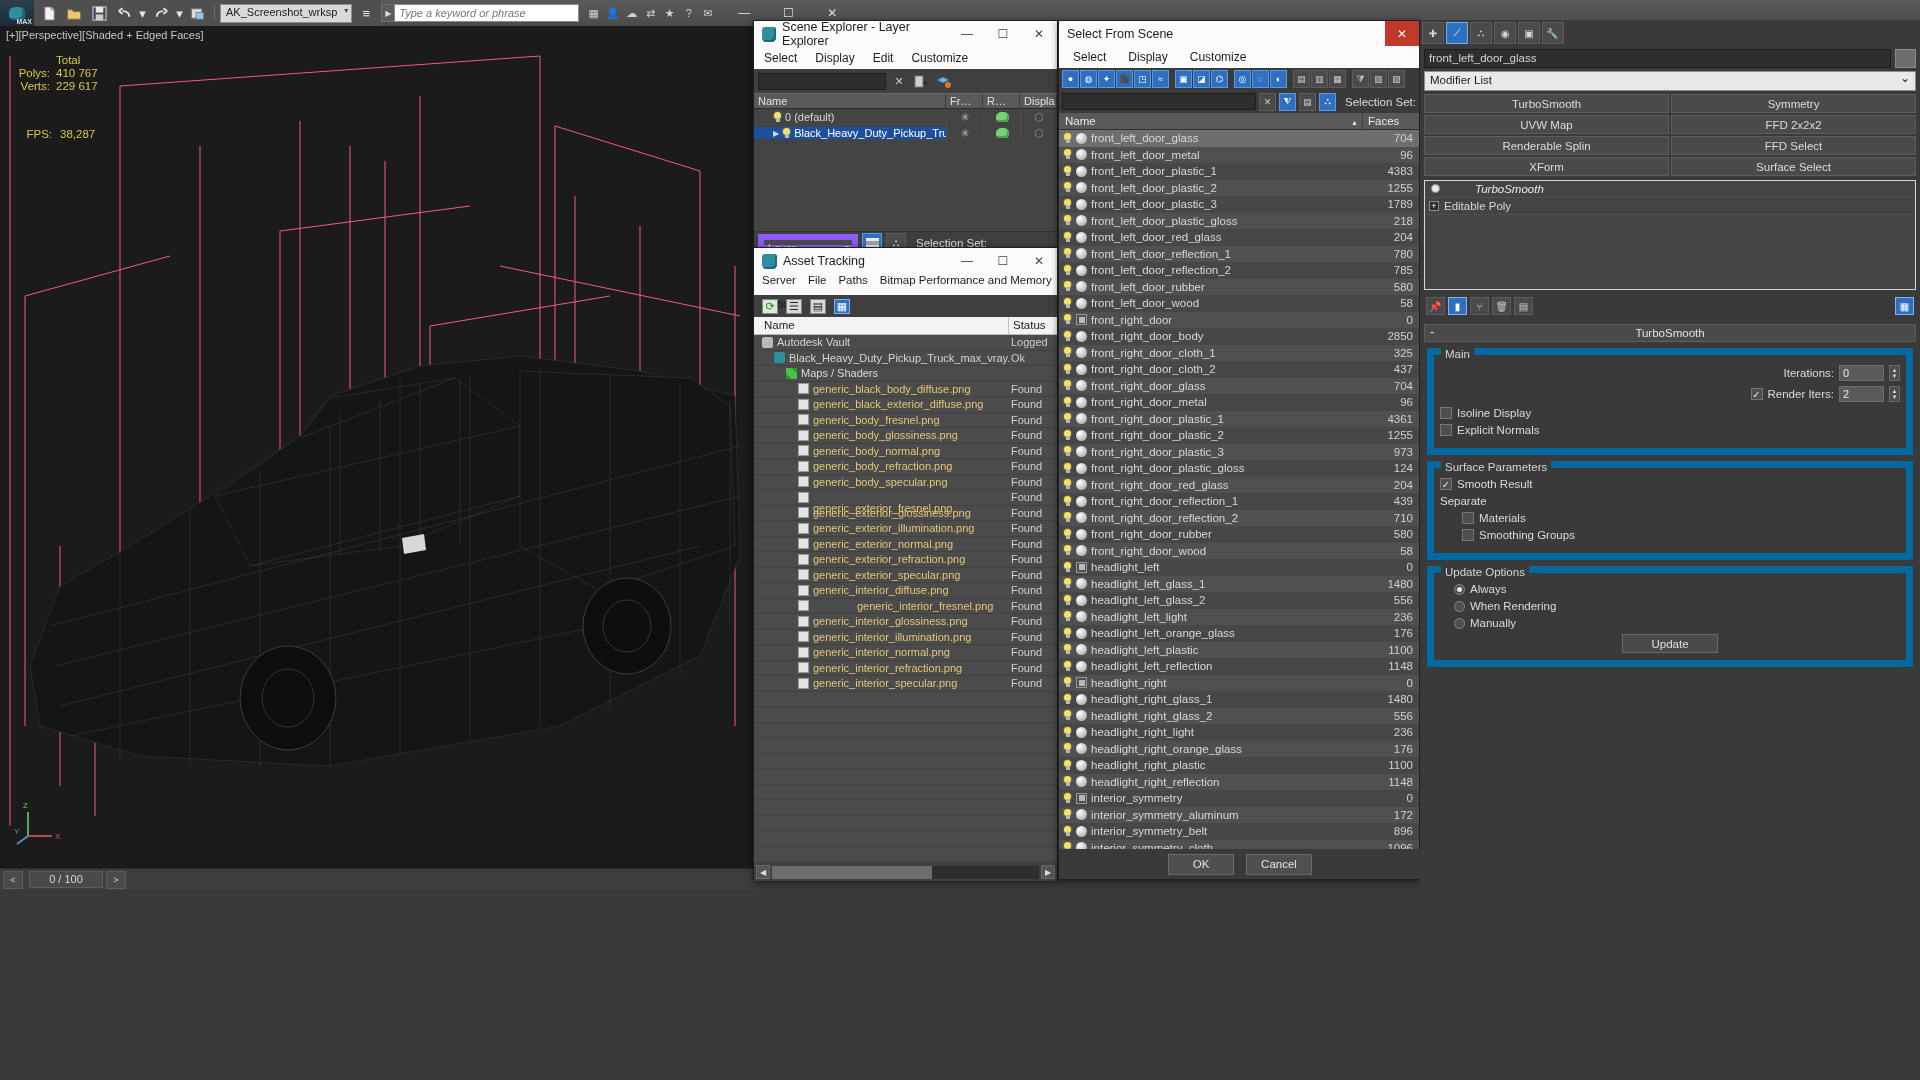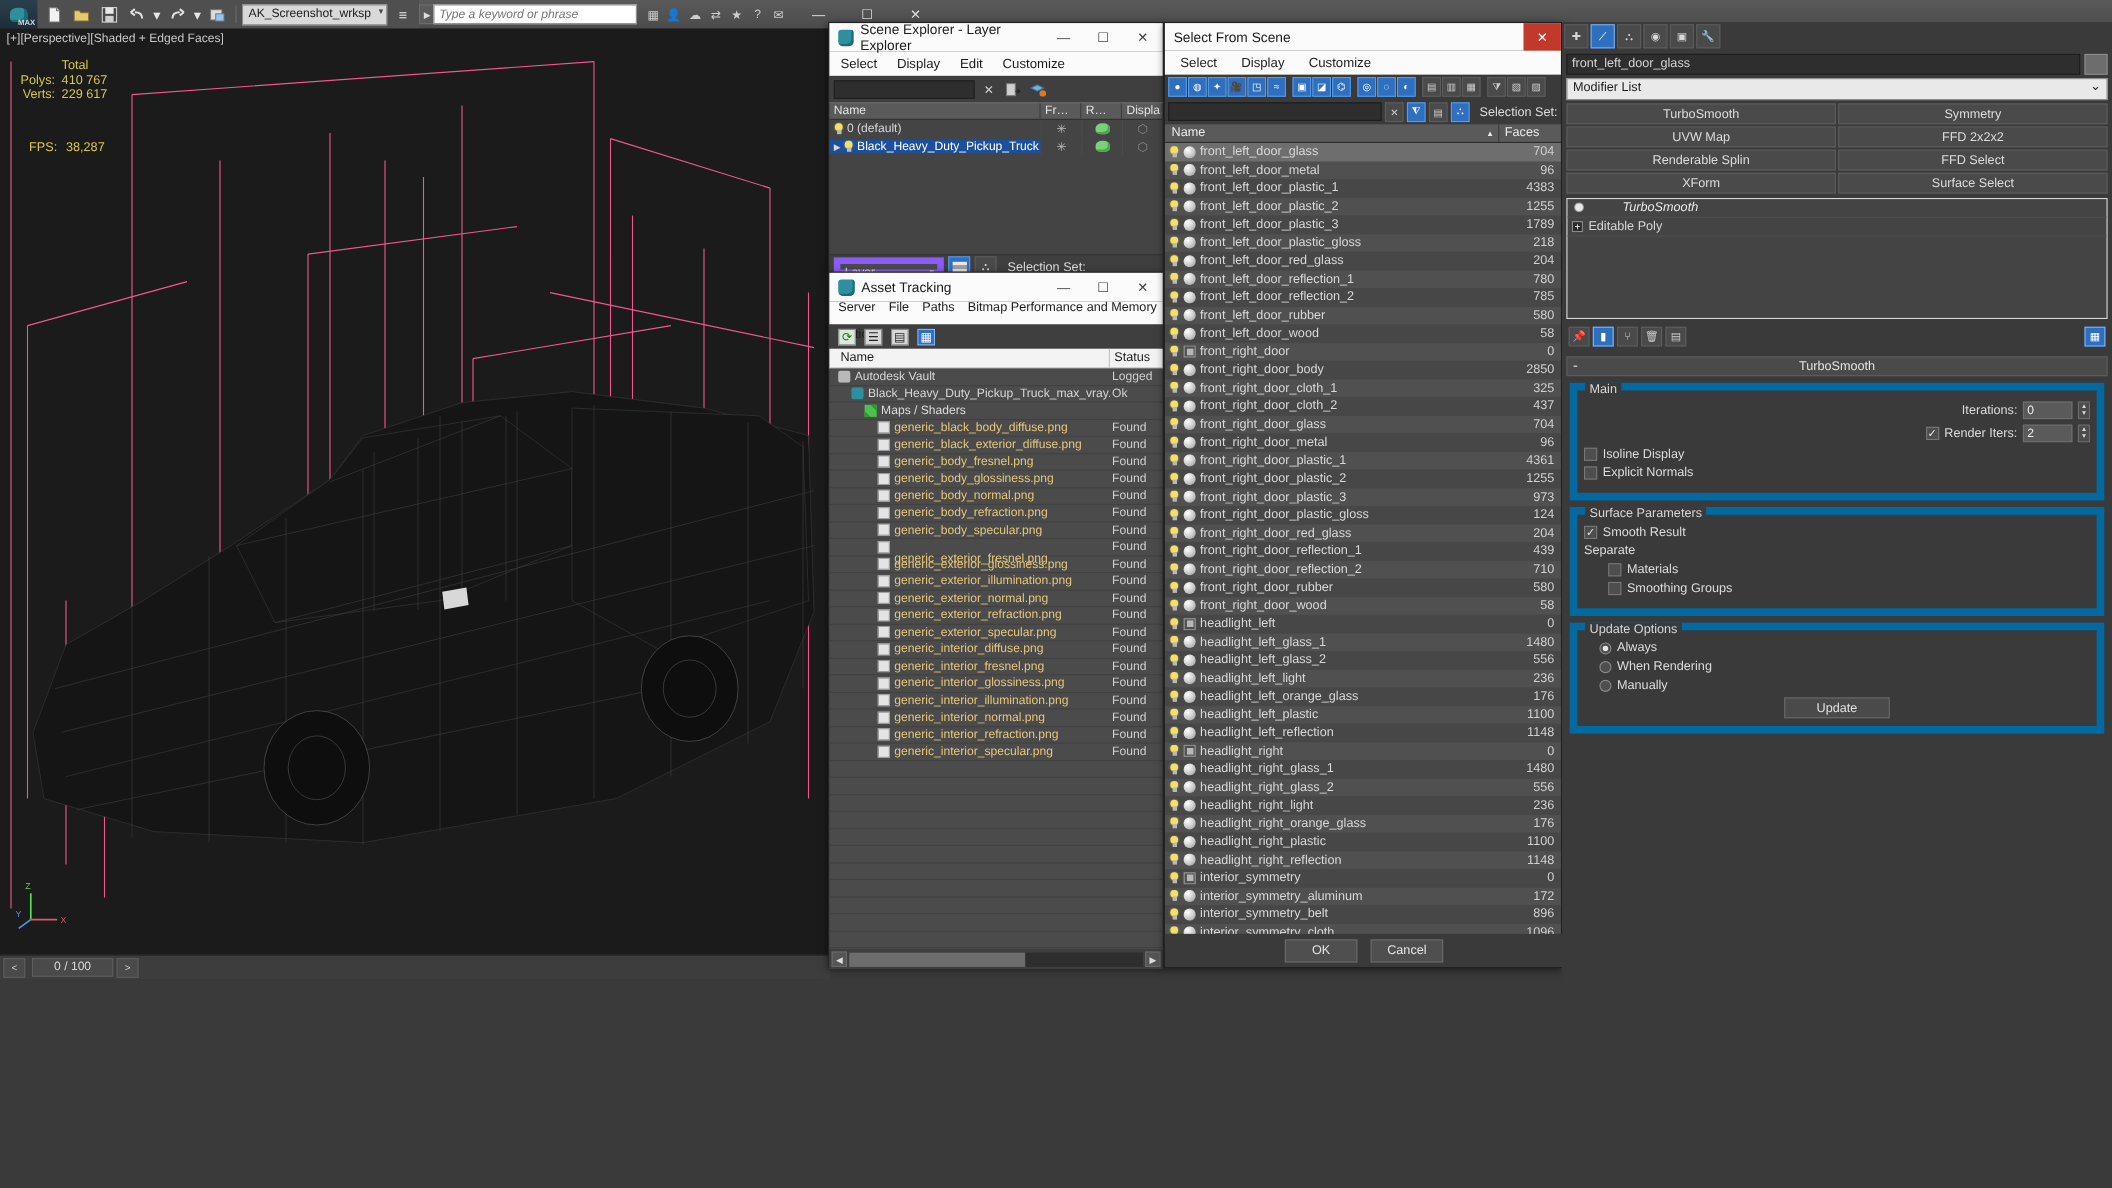--- a/index.html
+++ b/index.html
@@ -71,21 +71,21 @@
   #layerExplorer { left:753px; top:20px; width:305px; height:227px; }
   .le-toolrow { height:24px; background:#3f3f3f; display:flex; align-items:center;
     padding:0 4px; gap:4px; }
   .le-input { width:128px; height:17px; background:#2e2e2e; border:1px solid #1e1e1e; }
   .le-ic { width:18px; height:18px; display:flex; align-items:center; justify-content:center;
     font-size:11px; color:#cacaca; }
   .grid-head { display:flex; height:16px; background:#5a5a5a; border-top:1px solid #6a6a6a;
     border-bottom:1px solid #2c2c2c; font-size:11px; color:#e2e2e2; }
   .grid-head div { border-right:1px solid #3d3d3d; padding:0 4px; line-height:15px; overflow:hidden; }
   .le-row { display:flex; height:16px; font-size:11px; align-items:center; }
-  .le-row .cname { flex:1; display:flex; align-items:center; gap:3px; padding-left:4px; overflow:hidden; white-space:nowrap;}
+  .le-row .cname { flex:1; display:flex; align-items:center; gap:3px; padding-left:19px; overflow:hidden; white-space:nowrap;}
   .le-row .c2,.le-row .c3,.le-row .c4 { width:37px; text-align:center; border-left:1px solid #4a4a4a; height:16px;
     display:flex; align-items:center; justify-content:center; }
   .le-row.sel .cname { background:#1c4f9c; color:#fff; }
   .le-body { height:122px; background:#444; }
   .bulb { width:9px; height:11px; position:relative; flex:none; }
   .bulb:before { content:""; position:absolute; left:1px; top:0; width:7px; height:7px;
     border-radius:50%; background:#f2e06a; box-shadow:0 0 2px #c9b23c; }
   .bulb:after { content:""; position:absolute; left:2.5px; top:6px; width:4px; height:4px; background:#b9b9b9; }
   .teacup { width:13px; height:10px; background:#79d17a; border-radius:45% 45% 35% 35%; flex:none;
     box-shadow:inset -2px -2px 0 #4da64f; }
@@ -606,21 +606,21 @@
         <div class="at-row">
           <div class="n ind4">
             <span class="pngico"></span>
             <span style="color: rgb(230, 199, 122);">generic_interior_diffuse.png</span>
           </div>
           <div class="s">Found</div>
         </div>
         <div class="at-row">
           <div class="n ind4">
             <span class="pngico"></span>
-            <span style="color: rgb(230, 199, 122);">generic_interior_fresnel.png</span>
+            <span style="color: rgb(230, 199, 122); margin-left: 44px;">generic_interior_fresnel.png</span>
           </div>
           <div class="s">Found</div>
         </div>
         <div class="at-row">
           <div class="n ind4">
             <span class="pngico"></span>
             <span style="color: rgb(230, 199, 122);">generic_interior_glossiness.png</span>
           </div>
           <div class="s">Found</div>
         </div>

